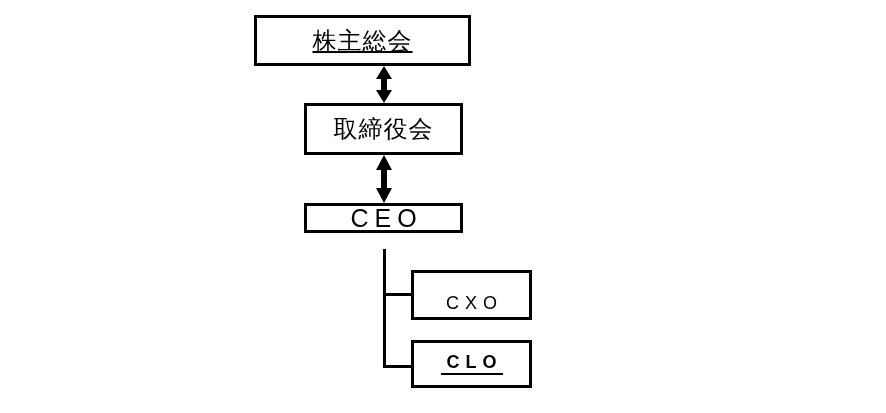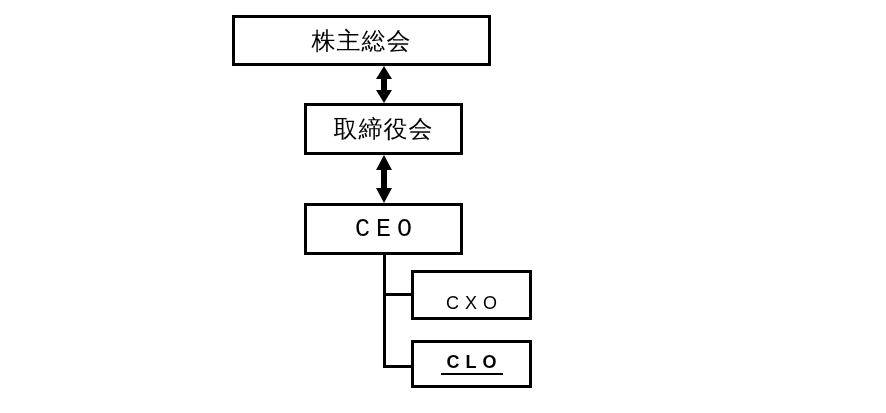--- a/index.html
+++ b/index.html
@@ -30,24 +30,25 @@
     justify-content: center;
     z-index: 3;
   }
   .node-label {
     display: inline-block;
     white-space: nowrap;
     line-height: 1;
   }
   
   #node-shareholders {
-    left: 232px;
+    left: 254px;
     top: 15px;
-    width: 259px;
+    width: 217px;
     height: 51px;
+    text-decoration: underline;
   }
   #node-shareholders .node-label {
     font-size: 24px;
     letter-spacing: 1px;
   }
   
   #node-board {
     left: 304px;
     top: 103px;
     width: 159px;
@@ -55,22 +56,21 @@
   }
   #node-board .node-label {
     font-size: 24px;
     letter-spacing: 1px;
   }
   
   #node-ceo {
     left: 304px;
     top: 203px;
     width: 159px;
-    height: 52px;
-    font-family: Liberation Mono, monospace;
+    height: 30px;
   }
   #node-ceo .node-label {
     font-size: 25px;
     letter-spacing: 6px;
     padding-left: 6px;
   }
   
   #node-cxo {
     left: 411px;
     top: 270px;

